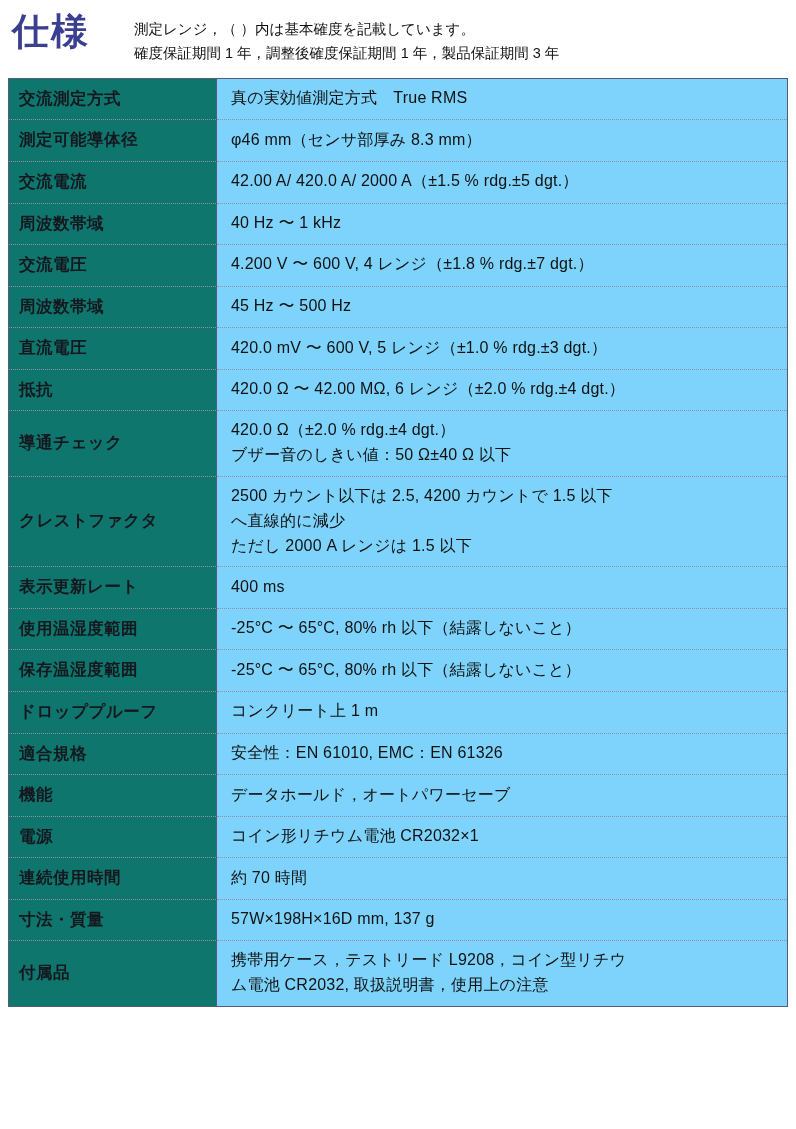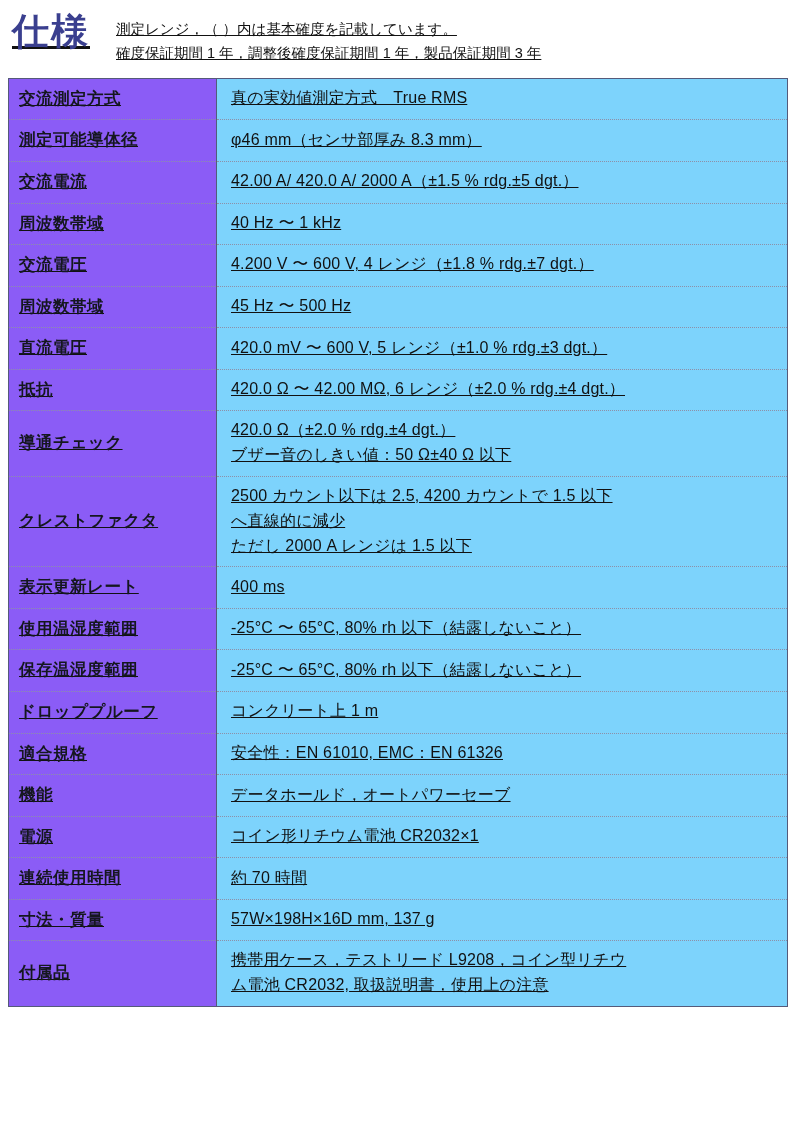--- a/index.html
+++ b/index.html
@@ -12,40 +12,39 @@
     height: 1129px;
     font-family: "Liberation Sans", "DejaVu Sans", sans-serif;
     color: #111111;
     overflow: hidden;
   }
   .page {
     position: relative;
     width: 756px;
     height: 1129px;
     box-sizing: border-box;
-    text-decoration: underline;
   }
 
   
   .header {
     display: flex;
     align-items: flex-start;
     padding: 8px 8px 0 8px;
   }
   .spec-title {
     font-size: 37px;
     font-weight: bold;
     color: #3a3f8f;
     letter-spacing: 2px;
     line-height: 1.1;
     margin: 4px 0 0 4px;
     white-space: nowrap;
   }
   .header-notes {
-    margin-left: 26px;
+    margin-left: 44px;
     margin-top: 10px;
     font-size: 14.5px;
     line-height: 1.65;
     color: #111;
   }
   .header-notes div {
     white-space: nowrap;
   }
 
   
@@ -65,21 +64,21 @@
   .spec-table tr:last-child {
     border-bottom: none;
   }
   .spec-table td {
     vertical-align: middle;
     padding: 7px 10px 8px 10px;
     font-size: 16px;
     line-height: 1.55;
   }
   .spec-table td.label {
-    background: #8b5cf6;
+    background: #0f766e;
     font-weight: bold;
     font-size: 16.5px;
     color: #15171f;
     border-right: 1.5px solid #555a7a;
     letter-spacing: 0.5px;
     margin-top: 20px;
   }
   .spec-table td.value {
     background: #7dd3fc;
     color: #111;

